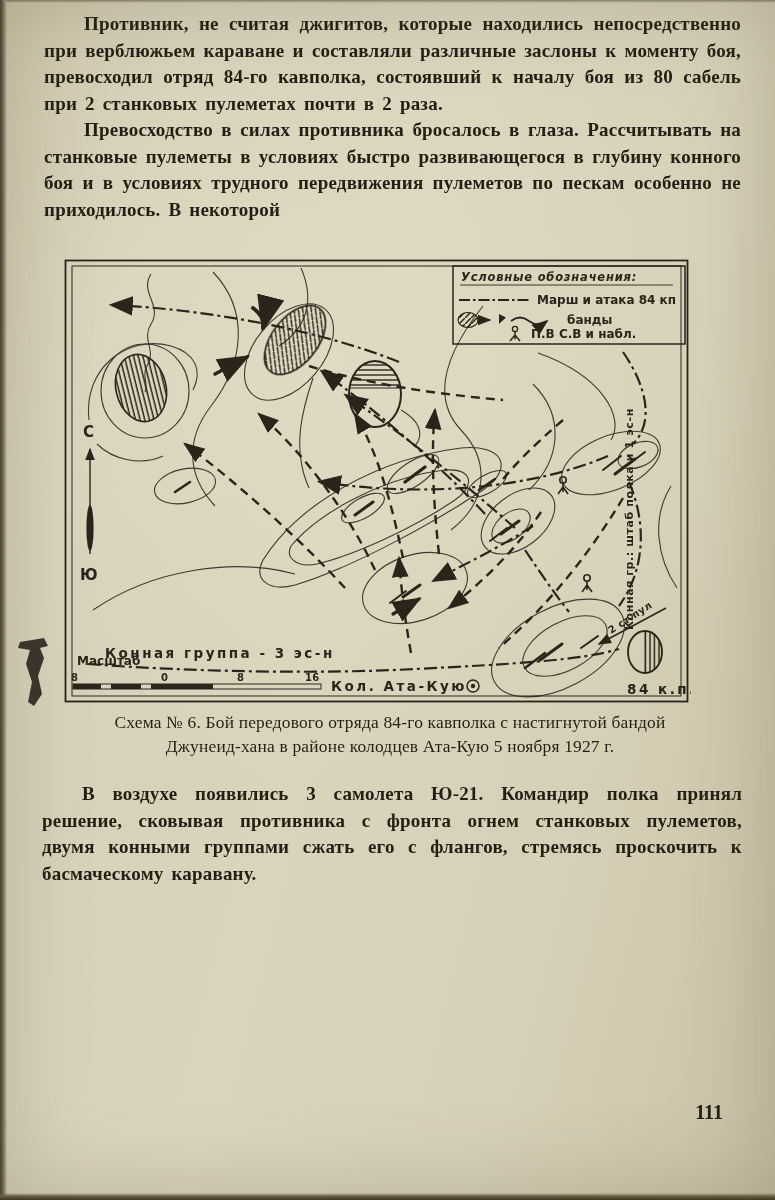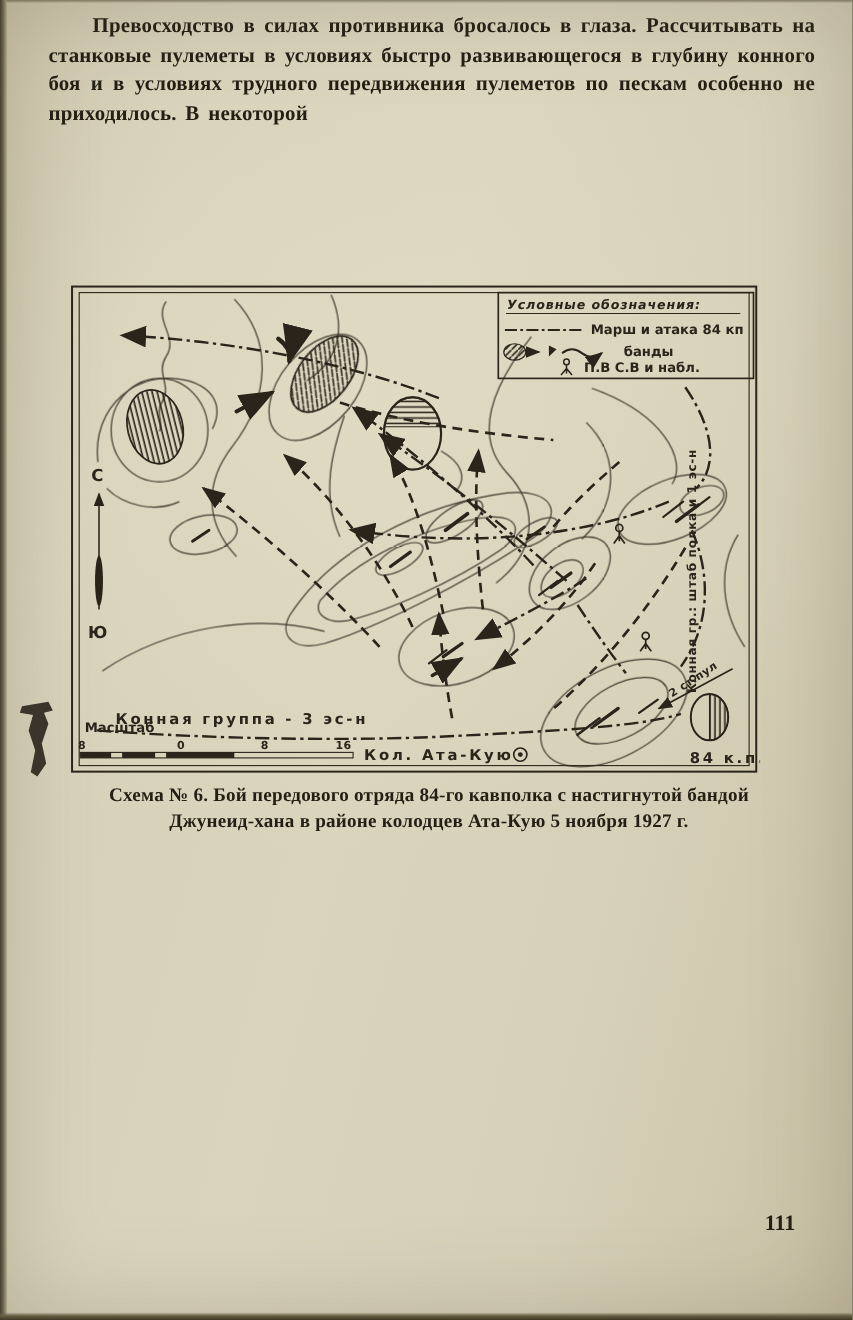--- a/index.html
+++ b/index.html
@@ -26,21 +26,21 @@
     text-align:justify; letter-spacing:.2px; word-spacing:3px; hyphens:auto; }
   .text-top{ top:11px; left:44px; width:697px; }
   .text-bottom{ top:781px; left:42px; width:700px; }
   .para{ margin:0; }
   .indent{ text-indent:40px; }
 
   .map-frame{ position:absolute; top:258px; left:63px; width:628px; height:448px; }
   .map-frame svg{ width:100%; height:100%; display:block; }
 
   .caption{ position:absolute; top:711px; left:46px; width:688px; text-align:center;
-    font-size:17.4px; line-height:23.5px; font-weight:700; letter-spacing:.2px; }
+    font-size:17.4px; line-height:23.5px; font-weight:400; letter-spacing:.2px; }
 
   .page-number{ position:absolute; top:1101px; right:52px; font-size:20px; font-weight:700; }
 
   .ink-blot{ position:absolute; left:14px; top:636px; width:50px; height:76px; }
 
   
   .mt{ font-family:"DejaVu Sans", sans-serif; fill:#2b241a; font-size:12px; font-weight:700; }
   .lg-title{ font-size:11.5px; letter-spacing:.8px; font-style:italic; }
   .lbl{ font-size:13.5px; letter-spacing:2.5px; }
   .vlbl{ font-size:11px; letter-spacing:.6px; }
@@ -48,20 +48,21 @@
 </style>
 </head>
 <body>
 
 <div class="page">
   <div class="top-edge"></div>
   <div class="spine-edge"></div>
   <div class="bottom-edge"></div>
 
   <div class="body-text text-top">
+    <p class="para indent">Противник, не считая джигитов, которые находились непосредственно при верблюжьем караване и составляли различные заслоны к моменту боя, превосходил отряд 84-го кавполка, состоявший к началу боя из 80 сабель при 2 станковых пулеметах почти в 2 раза.</p>
     <p class="para indent">Превосходство в силах противника бросалось в глаза. Рассчитывать на станковые пулеметы в условиях быстро развивающегося в глубину конного боя и в условиях трудного передвижения пулеметов по пескам особенно не приходилось. В некоторой</p>
   </div>
 
   <div class="map-frame">
     <svg viewBox="0 0 628 448" xmlns="http://www.w3.org/2000/svg">
       <defs>
         <marker id="ah" markerWidth="9" markerHeight="8" refX="8" refY="3.5" orient="auto">
           <path d="M0 0 L9 3.5 L0 7 Z" fill="#2b241a"></path>
         </marker>
         <marker id="ahb" markerWidth="11" markerHeight="10" refX="9" refY="4.5" orient="auto">
@@ -220,20 +221,21 @@
       </g>
     </svg>
   </div>
 
   <div class="caption">
     <div>Схема № 6. Бой передового отряда 84-го кавполка с настигнутой бандой</div>
     <div>Джунеид-хана в районе колодцев Ата-Кую 5 ноября 1927 г.</div>
   </div>
 
   <div class="body-text text-bottom">
+    <p class="para indent">В воздухе появились 3 самолета Ю-21. Командир полка принял решение, сковывая противника с фронта огнем станковых пулеметов, двумя конными группами сжать его с флангов, стремясь проскочить к басмаческому каравану.</p>
   </div>
 
   <div class="page-number">111</div>
 
   <div class="ink-blot">
     <svg viewBox="0 0 50 76" xmlns="http://www.w3.org/2000/svg">
       <path d="M6 6 L30 2 L34 10 L26 12 L30 22 L24 40 L28 58 L20 70 L14 66 L18 46 L12 28 L16 14 L4 12 Z" fill="#1d1811" opacity="0.85"></path>
     </svg>
   </div>
 </div>

